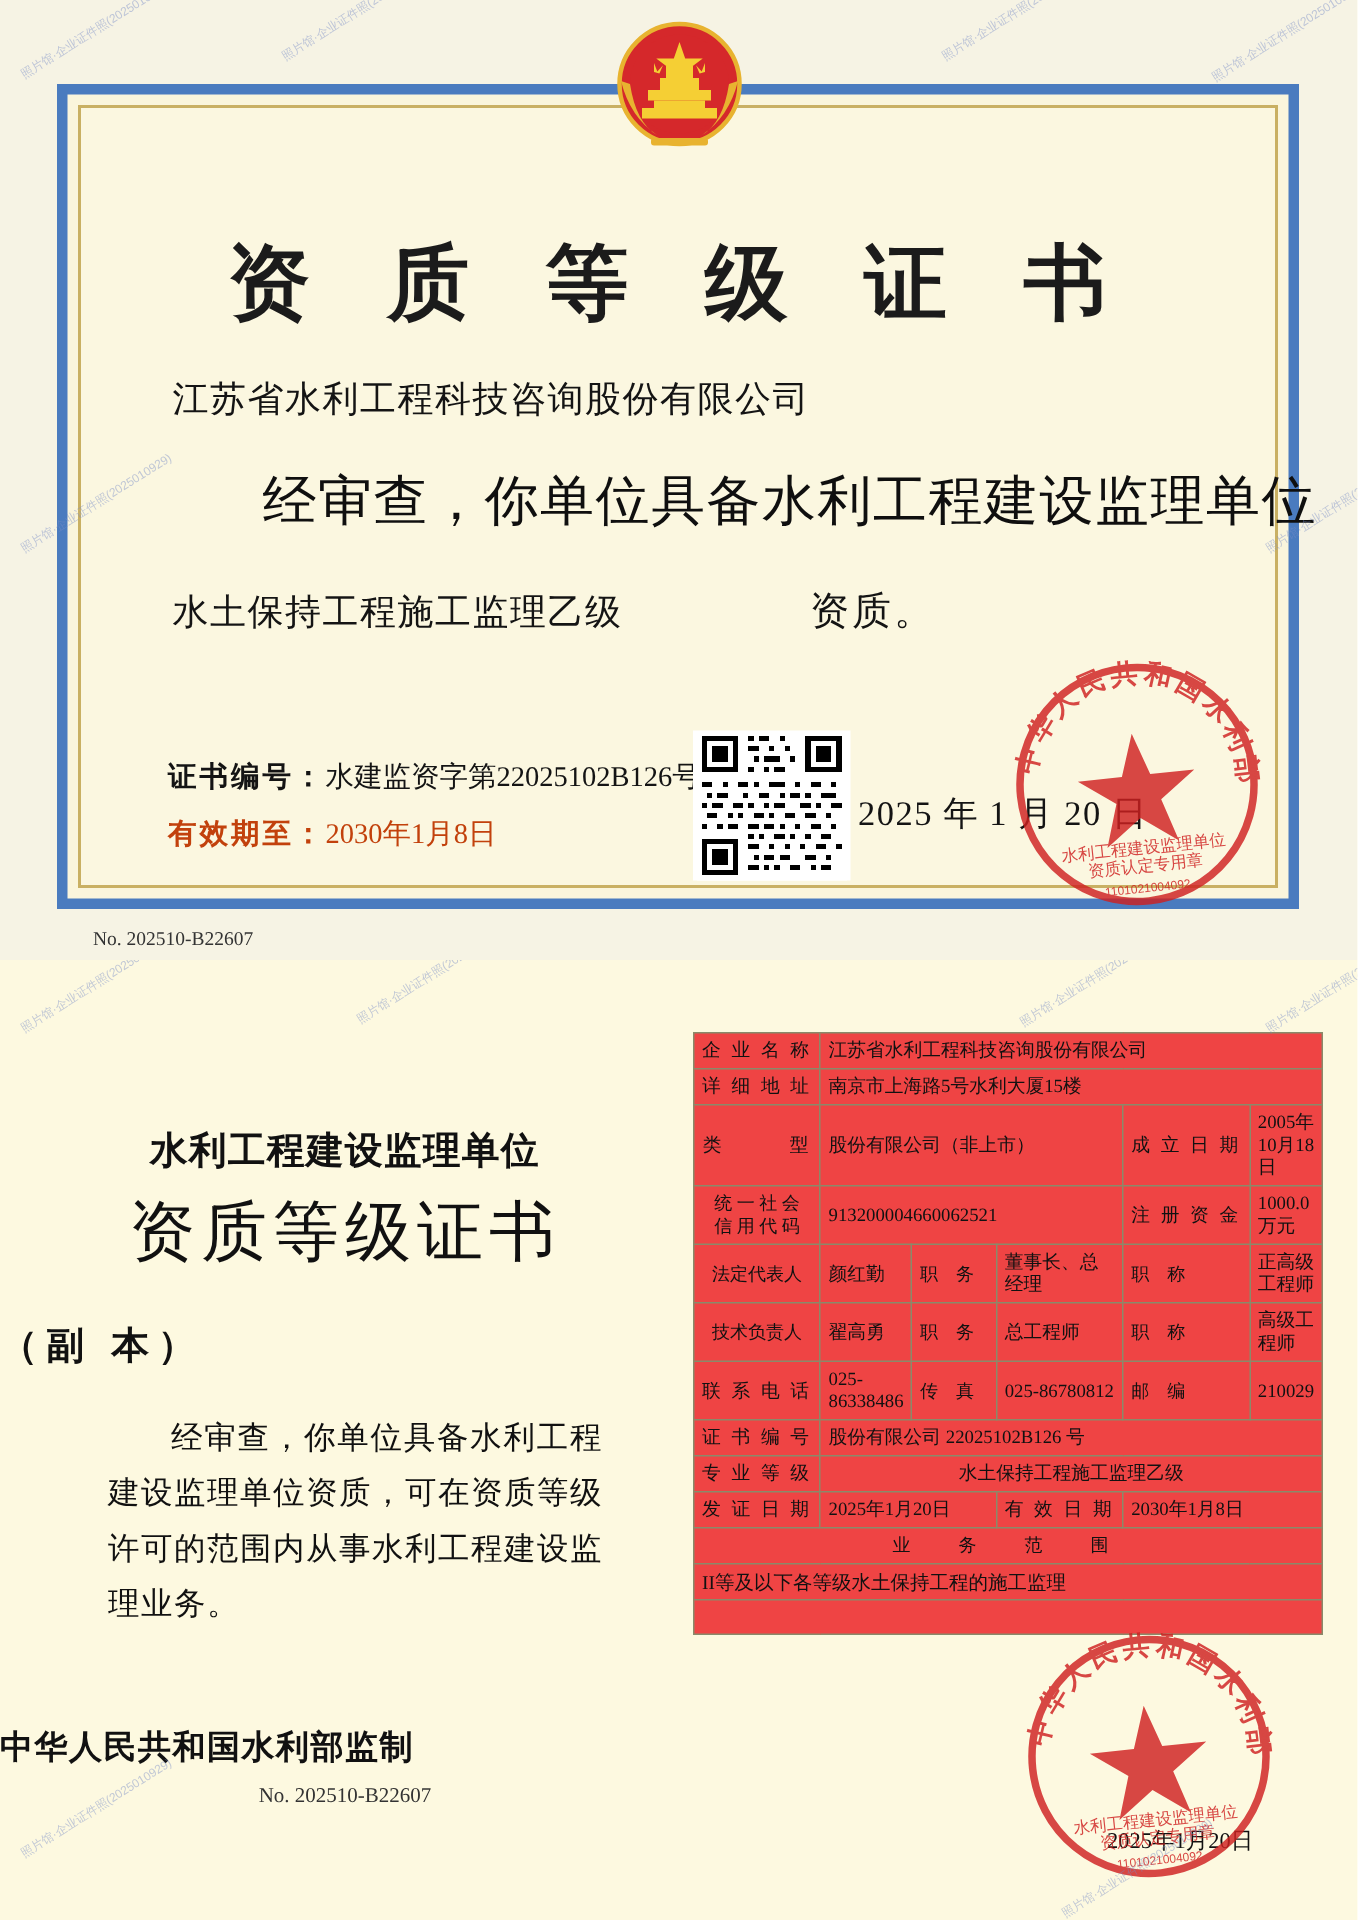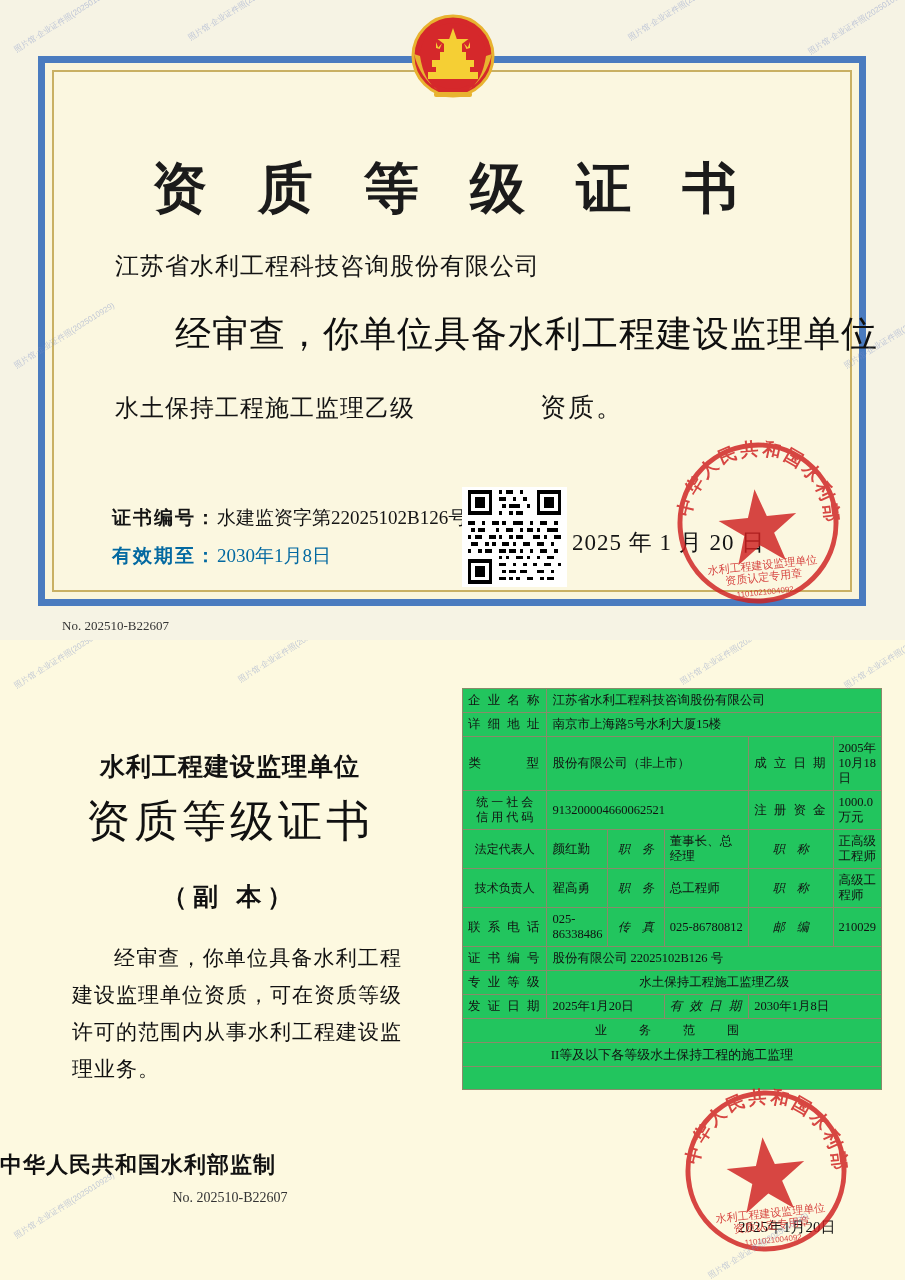--- a/index.html
+++ b/index.html
@@ -113,21 +113,21 @@
     font-size: 19px;
     color: #141414;
     z-index: 5;
     white-space: nowrap;
   }
   .cert-valid-row {
     position: absolute;
     left: 112px;
     top: 543px;
     font-size: 19px;
-    color: #0369a1;
+    color: #c2410c;
     z-index: 5;
     white-space: nowrap;
   }
   .lbl-bold { font-weight: bold; letter-spacing: 2px; }
 
   .qr {
     position: absolute;
     left: 462px;
     top: 487px;
     width: 105px;
@@ -195,21 +195,20 @@
     font-weight: normal;
     color: #111;
     letter-spacing: 4px;
     font-family: "DejaVu Serif", "Liberation Serif", serif;
   }
   .b-head3 {
     position: absolute;
     left: 0;
     top: 240px;
     width: 460px;
-    text-align: center;
     font-size: 25px;
     font-weight: bold;
     color: #111;
     letter-spacing: 6px;
   }
   .b-para {
     position: absolute;
     left: 72px;
     top: 300px;
     width: 330px;
@@ -241,50 +240,50 @@
     color: #333;
   }
 
   
   .info-table {
     position: absolute;
     left: 462px;
     top: 48px;
     width: 420px;
     border-collapse: collapse;
-    background: #22c55e;
+    background: #ef4444;
     font-size: 12.5px;
     color: #111;
     font-family: "Liberation Serif", "DejaVu Serif", serif;
   }
   .info-table td {
     border: 1px solid #8a8a6a;
     padding: 4px 5px;
     height: 14px;
     vertical-align: middle;
     line-height: 15px;
   }
   .lab {
     width: 62px;
     text-align: center;
     letter-spacing: 2px;
     white-space: nowrap;
   }
   .lab-sm { letter-spacing: 0px; font-size: 12px; }
   .val { padding-left: 6px; }
-  .ctr { text-align: center; font-style: italic; }
+  .ctr { text-align: left; }
   .tall { height: 60px; text-align: center; }
   .biz-head {
     text-align: center;
     letter-spacing: 10px;
     font-size: 12px;
     padding: 5px 0;
   }
   .biz-body {
-    text-align: center;
+    text-align: left;
     font-size: 13px;
     padding: 6px 4px;
     font-family: Liberation Serif, serif;
   }
   .biz-blank { height: 170px; position: relative; }
   .seal-bottom { position: absolute; left: 680px; top: 1085px; width: 172px; height: 172px; z-index: 9; }
   .bot-date {
     position: absolute;
     left: 738px;
     top: 1218px;

